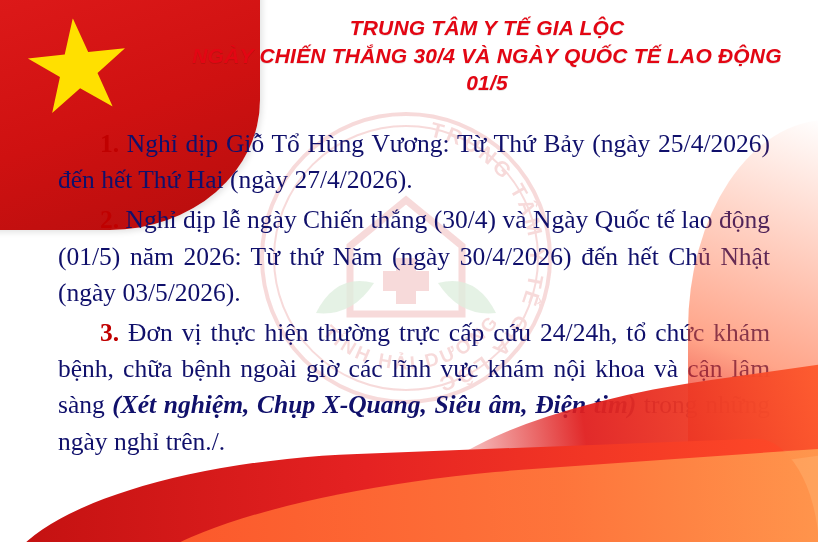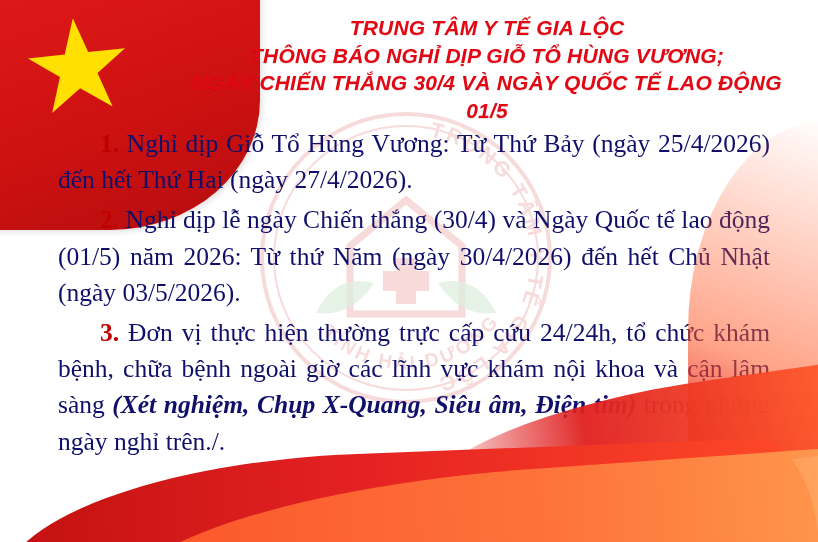--- a/index.html
+++ b/index.html
@@ -188,21 +188,20 @@
       </text>
       <path id="wmBot" d="M40 180 a115 115 0 0 0 220 0" fill="none"></path>
       <text fill="#cf2020" font-family="Liberation Sans, sans-serif" font-size="19" font-weight="bold" letter-spacing="3">
         <textPath href="#wmBot" startOffset="18%">TỈNH HẢI DƯƠNG</textPath>
       </text>
     </svg>
   </div>
 
   <div class="header">
     <div class="line1">TRUNG TÂM Y TẾ GIA LỘC</div>
-    <div class="line2">THÔNG BÁO NGHỈ DỊP GIỖ TỔ HÙNG VƯƠNG;</div>
     <div class="line3">NGÀY CHIẾN THẮNG 30/4 VÀ NGÀY QUỐC TẾ LAO ĐỘNG 01/5</div>
   </div>
 
   <div class="body-text">
 
     <p class="para">
       <span class="num">1.</span><span> Nghỉ dịp Giỗ Tổ Hùng Vương: Từ Thứ Bảy (ngày 25/4/2026) đến hết Thứ Hai (ngày 27/4/2026).</span>
     </p>
 
     <p class="para">

